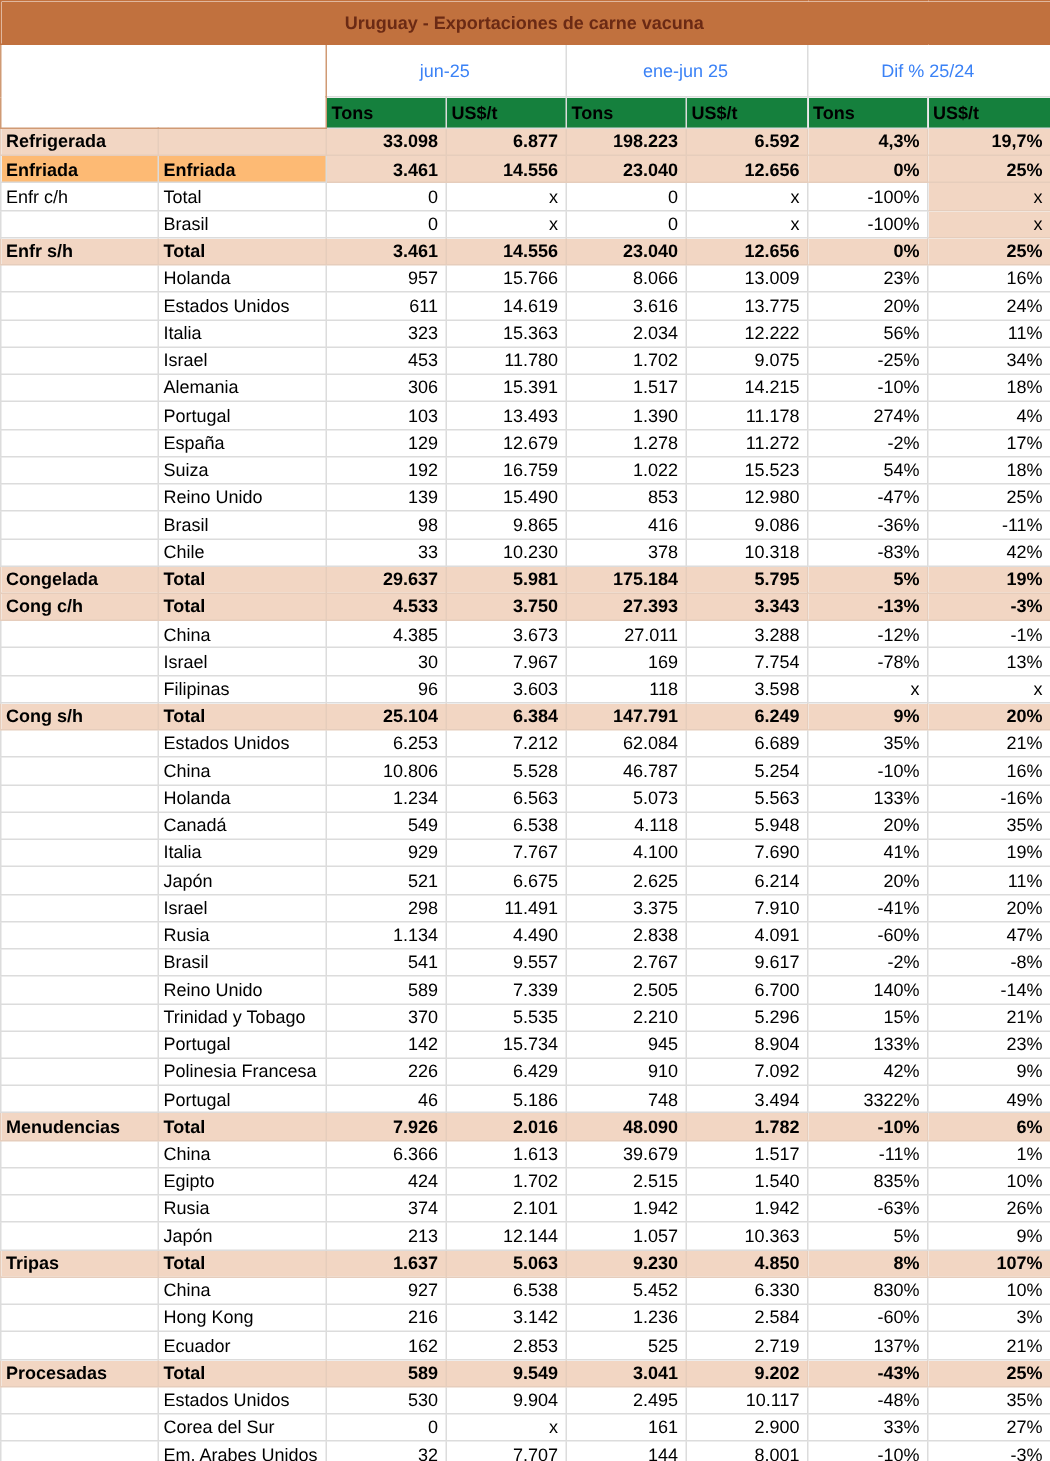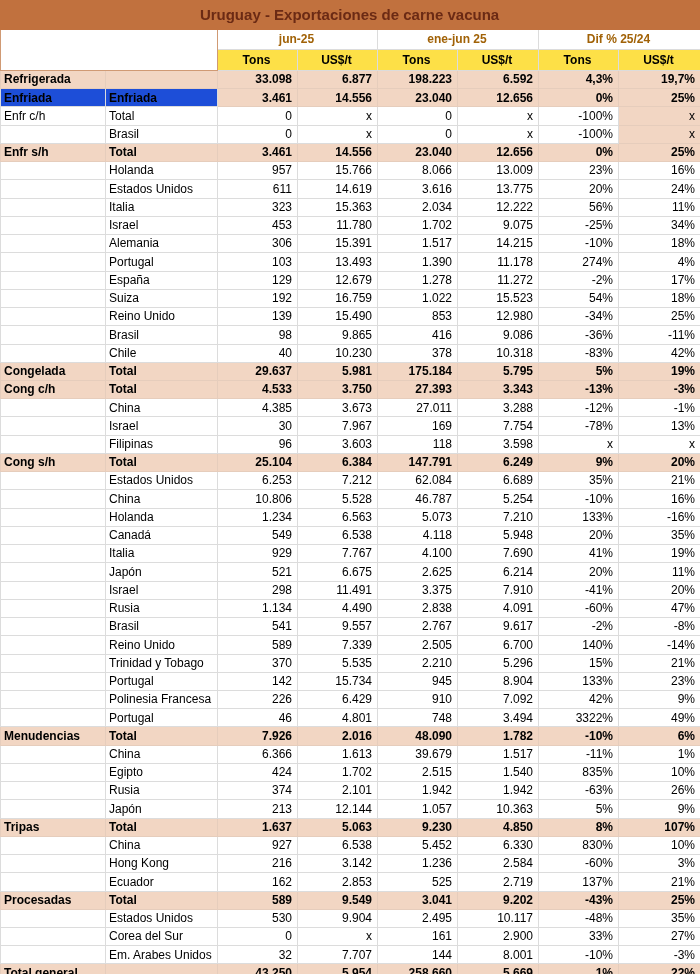--- a/index.html
+++ b/index.html
@@ -33,51 +33,51 @@
     border:1px solid var(--gridline);
     vertical-align:middle;
   }
   
   tr.title-row th{
     background:var(--title-bar);
     color:var(--title-text);
     font-weight:bold;
     text-align:center;
     height:29px;
-    font-size:15px;
+    font-size:12px;
     border:1px solid var(--title-bar);
   }
   
   th.corner{
     background:var(--corner-block);
     border-color:var(--corner-block);
   }
   
   tr.group-row th{
     background:#ffffff;
-    color:#a16207;
-    font-weight:bold;
+    color:#3b82f6;
+    font-weight:normal;
     text-align:center;
-    height:20px;
+    height:35px;
   }
   
   tr.subhead-row th{
-    background:#fde047;
+    background:#15803d;
     color:#000;
     font-weight:bold;
-    text-align:center;
+    text-align:left;
     height:21px;
   }
   
   tbody td{height:var(--row-h);}
   td.lbl{text-align:left;}
   td.num{text-align:right;}
   tr.r-norm td, tr.r-normx td{background:#ffffff;font-weight:normal;}
   tr.r-hl td{background:var(--highlight-row);font-weight:bold;border-color:#E6CDBC;}
-  tr.r-mix td{background:#1d4ed8;font-weight:bold;}
+  tr.r-mix td{background:#fdba74;font-weight:bold;}
   tr.r-mix td.num{background:var(--highlight-row);border-color:#E6CDBC;}
   tr.r-normx td.xhl{background:var(--highlight-row);border-color:#E6CDBC;}
   
   .bottom-bar{
     width:700px;
     height:4px;
     background:var(--bottom-bar);
   }
 </style>
 </head>
@@ -244,37 +244,37 @@
         <td class="num">54%</td>
         <td class="num">18%</td>
       </tr>
       <tr class="r-norm">
         <td class="lbl"></td>
         <td class="lbl">Reino Unido</td>
         <td class="num">139</td>
         <td class="num">15.490</td>
         <td class="num">853</td>
         <td class="num">12.980</td>
-        <td class="num">-34%</td>
+        <td class="num">-47%</td>
         <td class="num">25%</td>
       </tr>
       <tr class="r-norm">
         <td class="lbl"></td>
         <td class="lbl">Brasil</td>
         <td class="num">98</td>
         <td class="num">9.865</td>
         <td class="num">416</td>
         <td class="num">9.086</td>
         <td class="num">-36%</td>
         <td class="num">-11%</td>
       </tr>
       <tr class="r-norm">
         <td class="lbl"></td>
         <td class="lbl">Chile</td>
-        <td class="num">40</td>
+        <td class="num">33</td>
         <td class="num">10.230</td>
         <td class="num">378</td>
         <td class="num">10.318</td>
         <td class="num">-83%</td>
         <td class="num">42%</td>
       </tr>
       <tr class="r-hl">
         <td class="lbl">Congelada</td>
         <td class="lbl">Total</td>
         <td class="num">29.637</td>
@@ -353,21 +353,21 @@
         <td class="num">5.254</td>
         <td class="num">-10%</td>
         <td class="num">16%</td>
       </tr>
       <tr class="r-norm">
         <td class="lbl"></td>
         <td class="lbl">Holanda</td>
         <td class="num">1.234</td>
         <td class="num">6.563</td>
         <td class="num">5.073</td>
-        <td class="num">7.210</td>
+        <td class="num">5.563</td>
         <td class="num">133%</td>
         <td class="num">-16%</td>
       </tr>
       <tr class="r-norm">
         <td class="lbl"></td>
         <td class="lbl">Canadá</td>
         <td class="num">549</td>
         <td class="num">6.538</td>
         <td class="num">4.118</td>
         <td class="num">5.948</td>
@@ -461,21 +461,21 @@
         <td class="num">6.429</td>
         <td class="num">910</td>
         <td class="num">7.092</td>
         <td class="num">42%</td>
         <td class="num">9%</td>
       </tr>
       <tr class="r-norm">
         <td class="lbl"></td>
         <td class="lbl">Portugal</td>
         <td class="num">46</td>
-        <td class="num">4.801</td>
+        <td class="num">5.186</td>
         <td class="num">748</td>
         <td class="num">3.494</td>
         <td class="num">3322%</td>
         <td class="num">49%</td>
       </tr>
       <tr class="r-hl">
         <td class="lbl">Menudencias</td>
         <td class="lbl">Total</td>
         <td class="num">7.926</td>
         <td class="num">2.016</td>

